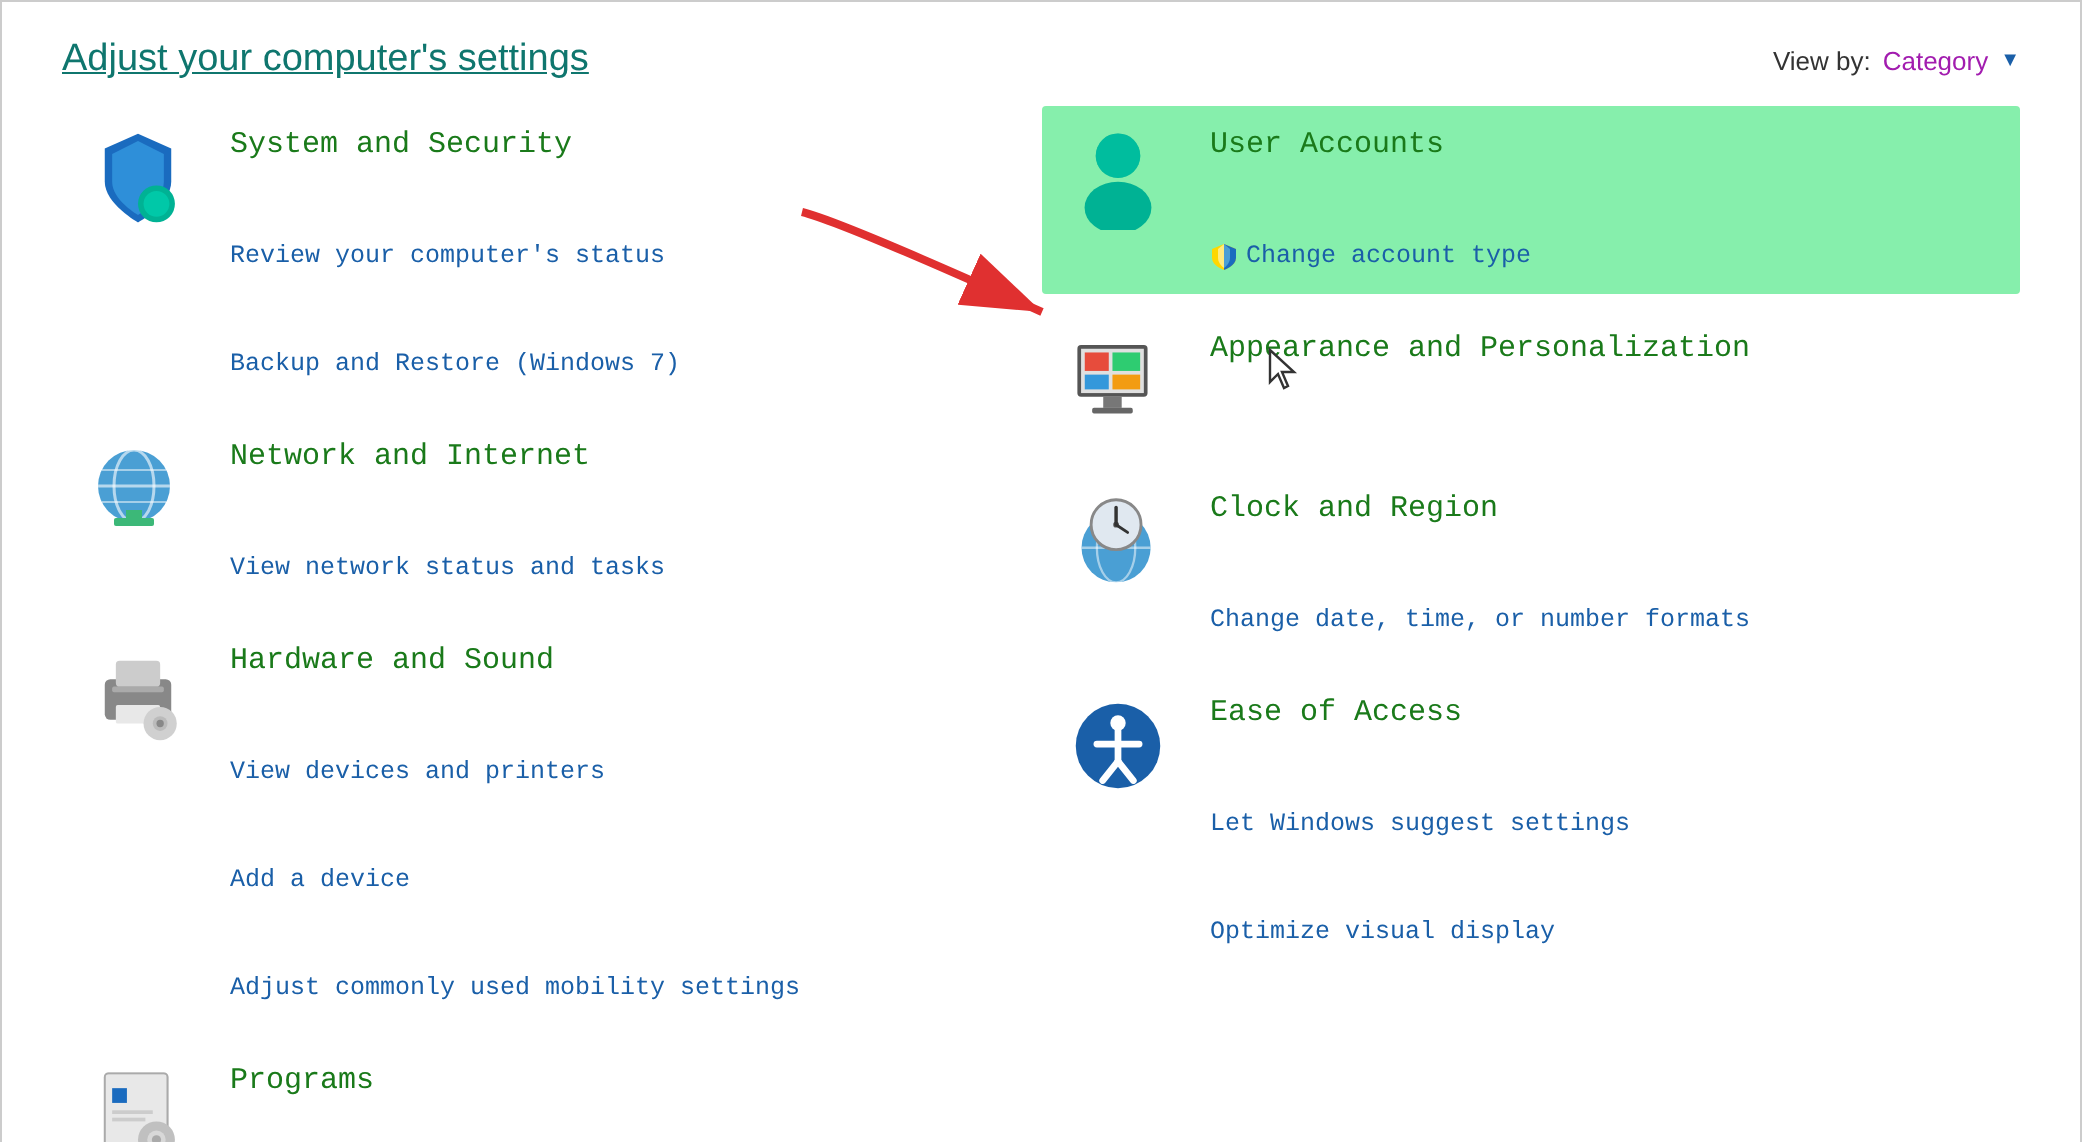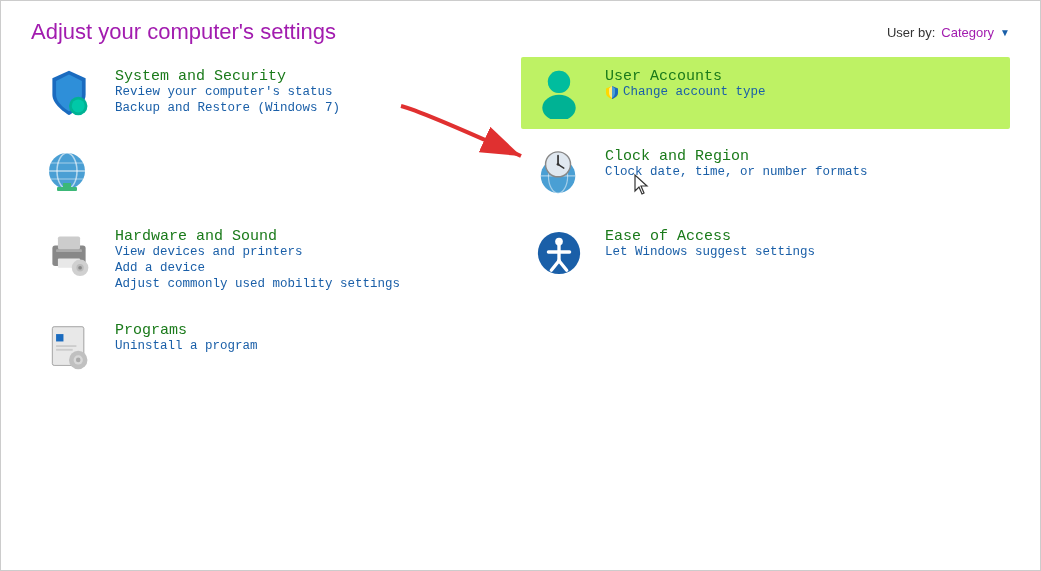--- a/index.html
+++ b/index.html
@@ -13,23 +13,24 @@
     }
 
     .header {
       display: flex;
       justify-content: space-between;
       align-items: center;
       padding: 18px 30px 12px 30px;
     }
 
     .header-title {
-      font-size: 22px;
-      color: #a21caf;
+      font-size: 19px;
+      color: #0f766e;
       font-weight: 400;
+      text-decoration: underline;
     }
 
     .view-by {
       display: flex;
       align-items: center;
       gap: 6px;
       font-size: 13px;
       color: #333;
     }
 
@@ -61,21 +62,21 @@
 
     .category-item {
       display: flex;
       align-items: flex-start;
       padding: 10px 8px;
       gap: 16px;
       margin-bottom: 8px;
     }
 
     .category-item.highlighted {
-      background-color: #bef264;
+      background-color: #86efac;
       border-radius: 2px;
     }
 
     .icon-container {
       flex: 0 0 60px;
       display: flex;
       align-items: center;
       justify-content: center;
       height: 52px;
     }
@@ -93,20 +94,21 @@
       text-decoration: none;
     }
 
     .category-link {
       font-size: 12.5px;
       color: #1a5fa8;
       cursor: pointer;
       display: block;
       margin-bottom: 2px;
       text-decoration: none;
+      margin-top: 40px;
     }
 
     .category-link.with-shield {
       display: flex;
       align-items: center;
       gap: 4px;
     }
 
     
 
@@ -163,21 +165,21 @@
     }
   </style>
 </head>
 <body>
 
 <div class="content-wrapper">
 
   <div class="header">
     <span class="header-title">Adjust your computer's settings</span>
     <div class="view-by">
-      <span class="view-by-label">User by:</span>
+      <span class="view-by-label">View by:</span>
       <span class="view-by-value">Category</span>
       <span style="color:#1a5fa8; font-size:10px;">▼</span>
     </div>
   </div>
 
   <div class="main-content">
 
     <div class="left-panel">
 
       <div class="category-item">
@@ -204,20 +206,24 @@
 
             <circle cx="22" cy="22" r="18" fill="#4a9fd4"></circle>
             <ellipse cx="22" cy="22" rx="10" ry="18" fill="none" stroke="#fff" stroke-width="1.5" opacity="0.6"></ellipse>
             <line x1="4" y1="22" x2="40" y2="22" stroke="#fff" stroke-width="1.5" opacity="0.6"></line>
             <line x1="6" y1="14" x2="38" y2="14" stroke="#fff" stroke-width="1" opacity="0.5"></line>
             <line x1="6" y1="30" x2="38" y2="30" stroke="#fff" stroke-width="1" opacity="0.5"></line>
 
             <rect x="12" y="38" width="20" height="4" rx="1" fill="#3cb878"></rect>
             <rect x="18" y="34" width="8" height="6" fill="#3cb878"></rect>
           </svg>
+        </div>
+        <div class="category-text">
+          <a class="category-title">Network and Internet</a>
+          <a class="category-link">View network status and tasks</a>
         </div>
       </div>
 
       <div class="category-item">
         <div class="icon-container">
           <svg class="icon-hardware" viewBox="0 0 52 52" xmlns="http://www.w3.org/2000/svg">
 
             <rect x="8" y="18" width="36" height="22" rx="3" fill="#888"></rect>
             <rect x="12" y="22" width="28" height="3" rx="1" fill="#aaa"></rect>
             <rect x="14" y="8" width="24" height="14" rx="2" fill="#ccc"></rect>
@@ -282,39 +288,59 @@
               <path d="M7 1 L10 3.5 L10 8 C10 11 7 13 7 13 C7 13 4 11 4 8 L4 3.5 Z" fill="#ffeb80"></path>
 
               <path d="M7 1 L13 3.5 L13 8 C13 12 7 14 7 14 L7 1 Z" fill="#1a6bbf"></path>
               <path d="M7 1 L10 3.5 L10 8 C10 11 7 13 7 13 L7 1 Z" fill="#4a9fd4"></path>
             </svg>
             Change account type
           </a>
         </div>
       </div>
 
+      <div class="category-item">
+        <div class="icon-container">
+          <svg class="icon-appearance" viewBox="0 0 52 52" xmlns="http://www.w3.org/2000/svg">
+
+            <rect x="4" y="6" width="38" height="28" rx="2" fill="#555"></rect>
+            <rect x="6" y="8" width="34" height="24" fill="#e0e0e0"></rect>
+
+            <rect x="8" y="10" width="13" height="10" fill="#e74c3c"></rect>
+            <rect x="23" y="10" width="15" height="10" fill="#2ecc71"></rect>
+            <rect x="8" y="22" width="13" height="8" fill="#3498db"></rect>
+            <rect x="23" y="22" width="15" height="8" fill="#f39c12"></rect>
+
+            <rect x="18" y="34" width="10" height="6" fill="#777"></rect>
+            <rect x="12" y="40" width="22" height="3" rx="1" fill="#666"></rect>
+          </svg>
+        </div>
+        <div class="category-text">
+          <a class="category-title">Appearance and Personalization</a>
+        </div>
+      </div>
 
       <div class="category-item">
         <div class="icon-container">
           <svg class="icon-clock" viewBox="0 0 50 50" xmlns="http://www.w3.org/2000/svg">
 
             <circle cx="24" cy="28" r="18" fill="#4a9fd4"></circle>
             <ellipse cx="24" cy="28" rx="10" ry="18" fill="none" stroke="#fff" stroke-width="1.2" opacity="0.5"></ellipse>
             <line x1="6" y1="28" x2="42" y2="28" stroke="#fff" stroke-width="1.2" opacity="0.5"></line>
 
             <circle cx="24" cy="16" r="13" fill="#e0e8f0" stroke="#888" stroke-width="1.5"></circle>
             <circle cx="24" cy="16" r="1.5" fill="#555"></circle>
 
             <line x1="24" y1="16" x2="24" y2="7" stroke="#333" stroke-width="1.8" stroke-linecap="round"></line>
             <line x1="24" y1="16" x2="30" y2="20" stroke="#333" stroke-width="1.5" stroke-linecap="round"></line>
           </svg>
         </div>
         <div class="category-text">
           <a class="category-title">Clock and Region</a>
-          <a class="category-link">Clock date, time, or number formats</a>
+          <a class="category-link">Change date, time, or number formats</a>
         </div>
       </div>
 
       <div class="category-item">
         <div class="icon-container">
           <svg class="icon-ease" viewBox="0 0 50 50" xmlns="http://www.w3.org/2000/svg">
 
             <circle cx="25" cy="25" r="22" fill="#1a5fa8"></circle>
 
             <circle cx="25" cy="13" r="4" fill="#fff"></circle>
@@ -323,20 +349,21 @@
 
             <line x1="14" y1="24" x2="36" y2="24" stroke="#fff" stroke-width="3.5" stroke-linecap="round"></line>
 
             <line x1="25" y1="33" x2="17" y2="43" stroke="#fff" stroke-width="3.5" stroke-linecap="round"></line>
             <line x1="25" y1="33" x2="33" y2="43" stroke="#fff" stroke-width="3.5" stroke-linecap="round"></line>
           </svg>
         </div>
         <div class="category-text">
           <a class="category-title">Ease of Access</a>
           <a class="category-link">Let Windows suggest settings</a>
+          <a class="category-link">Optimize visual display</a>
         </div>
       </div>
 
     </div>
   </div>
 
   <svg style="position:absolute; top:90px; left:340px; pointer-events:none; z-index:10;" width="290" height="100" viewBox="0 0 290 100" xmlns="http://www.w3.org/2000/svg">
 
     <defs>
       <marker id="arrowhead" markerWidth="10" markerHeight="7" refX="10" refY="3.5" orient="auto">

